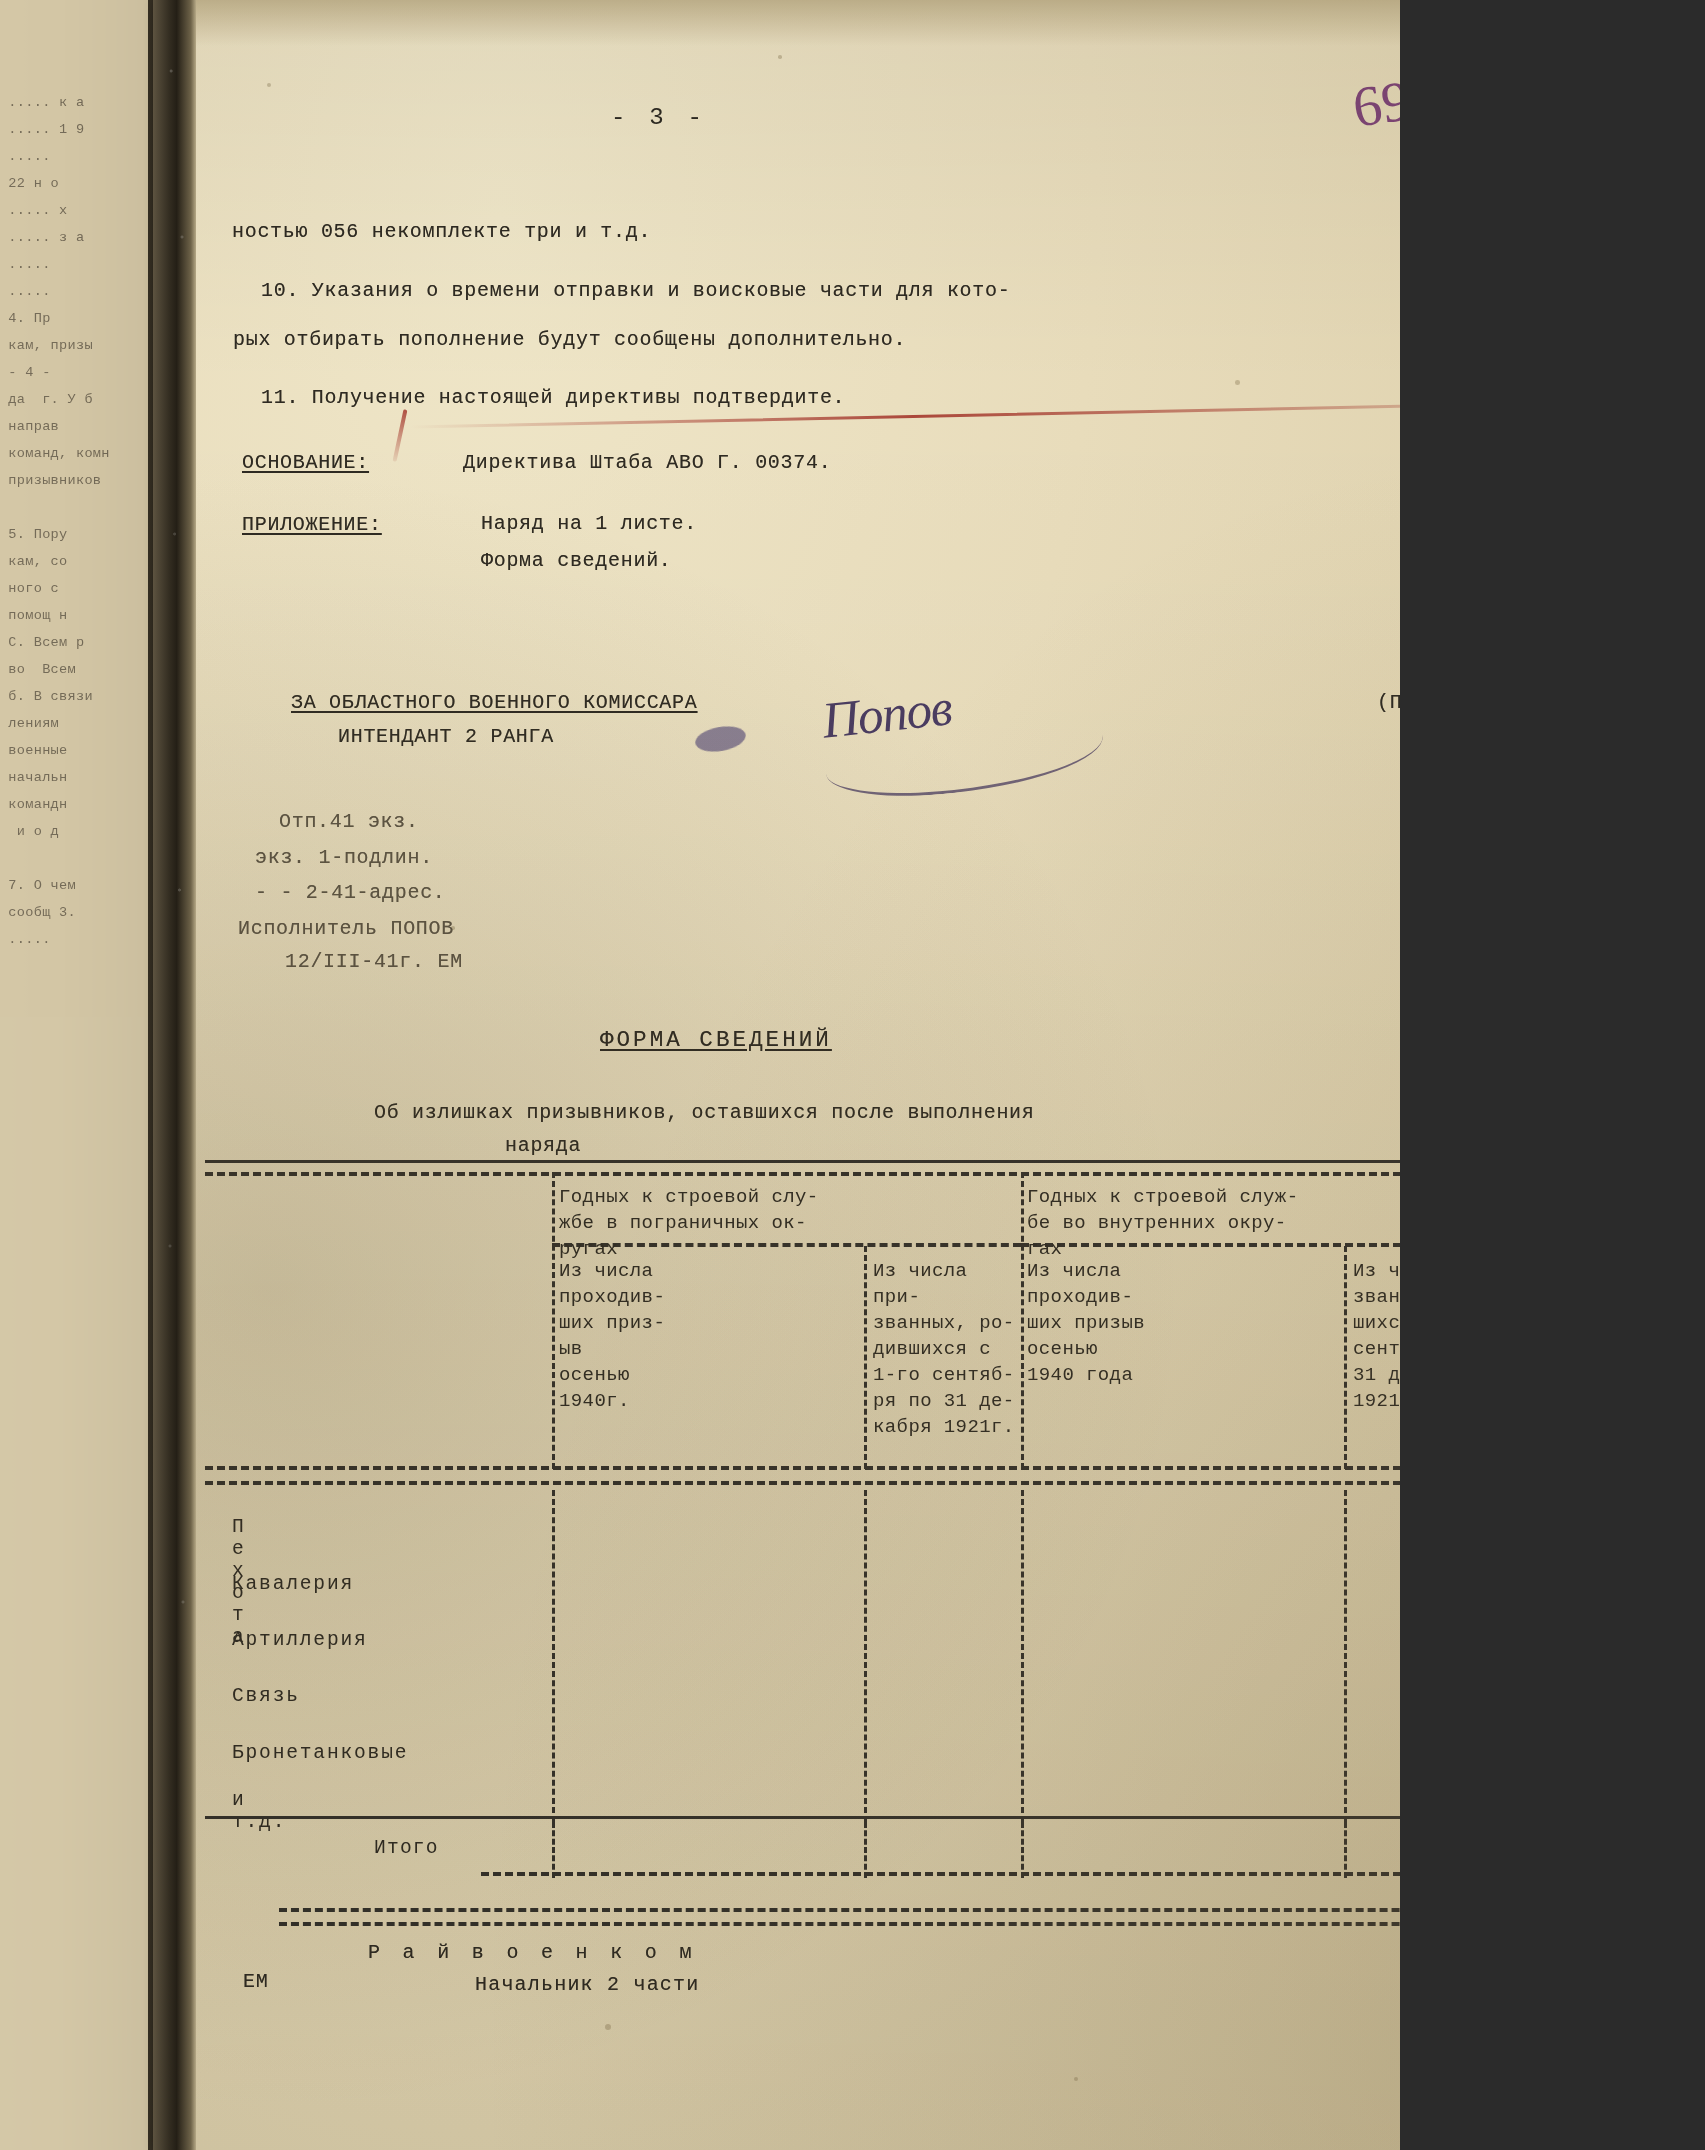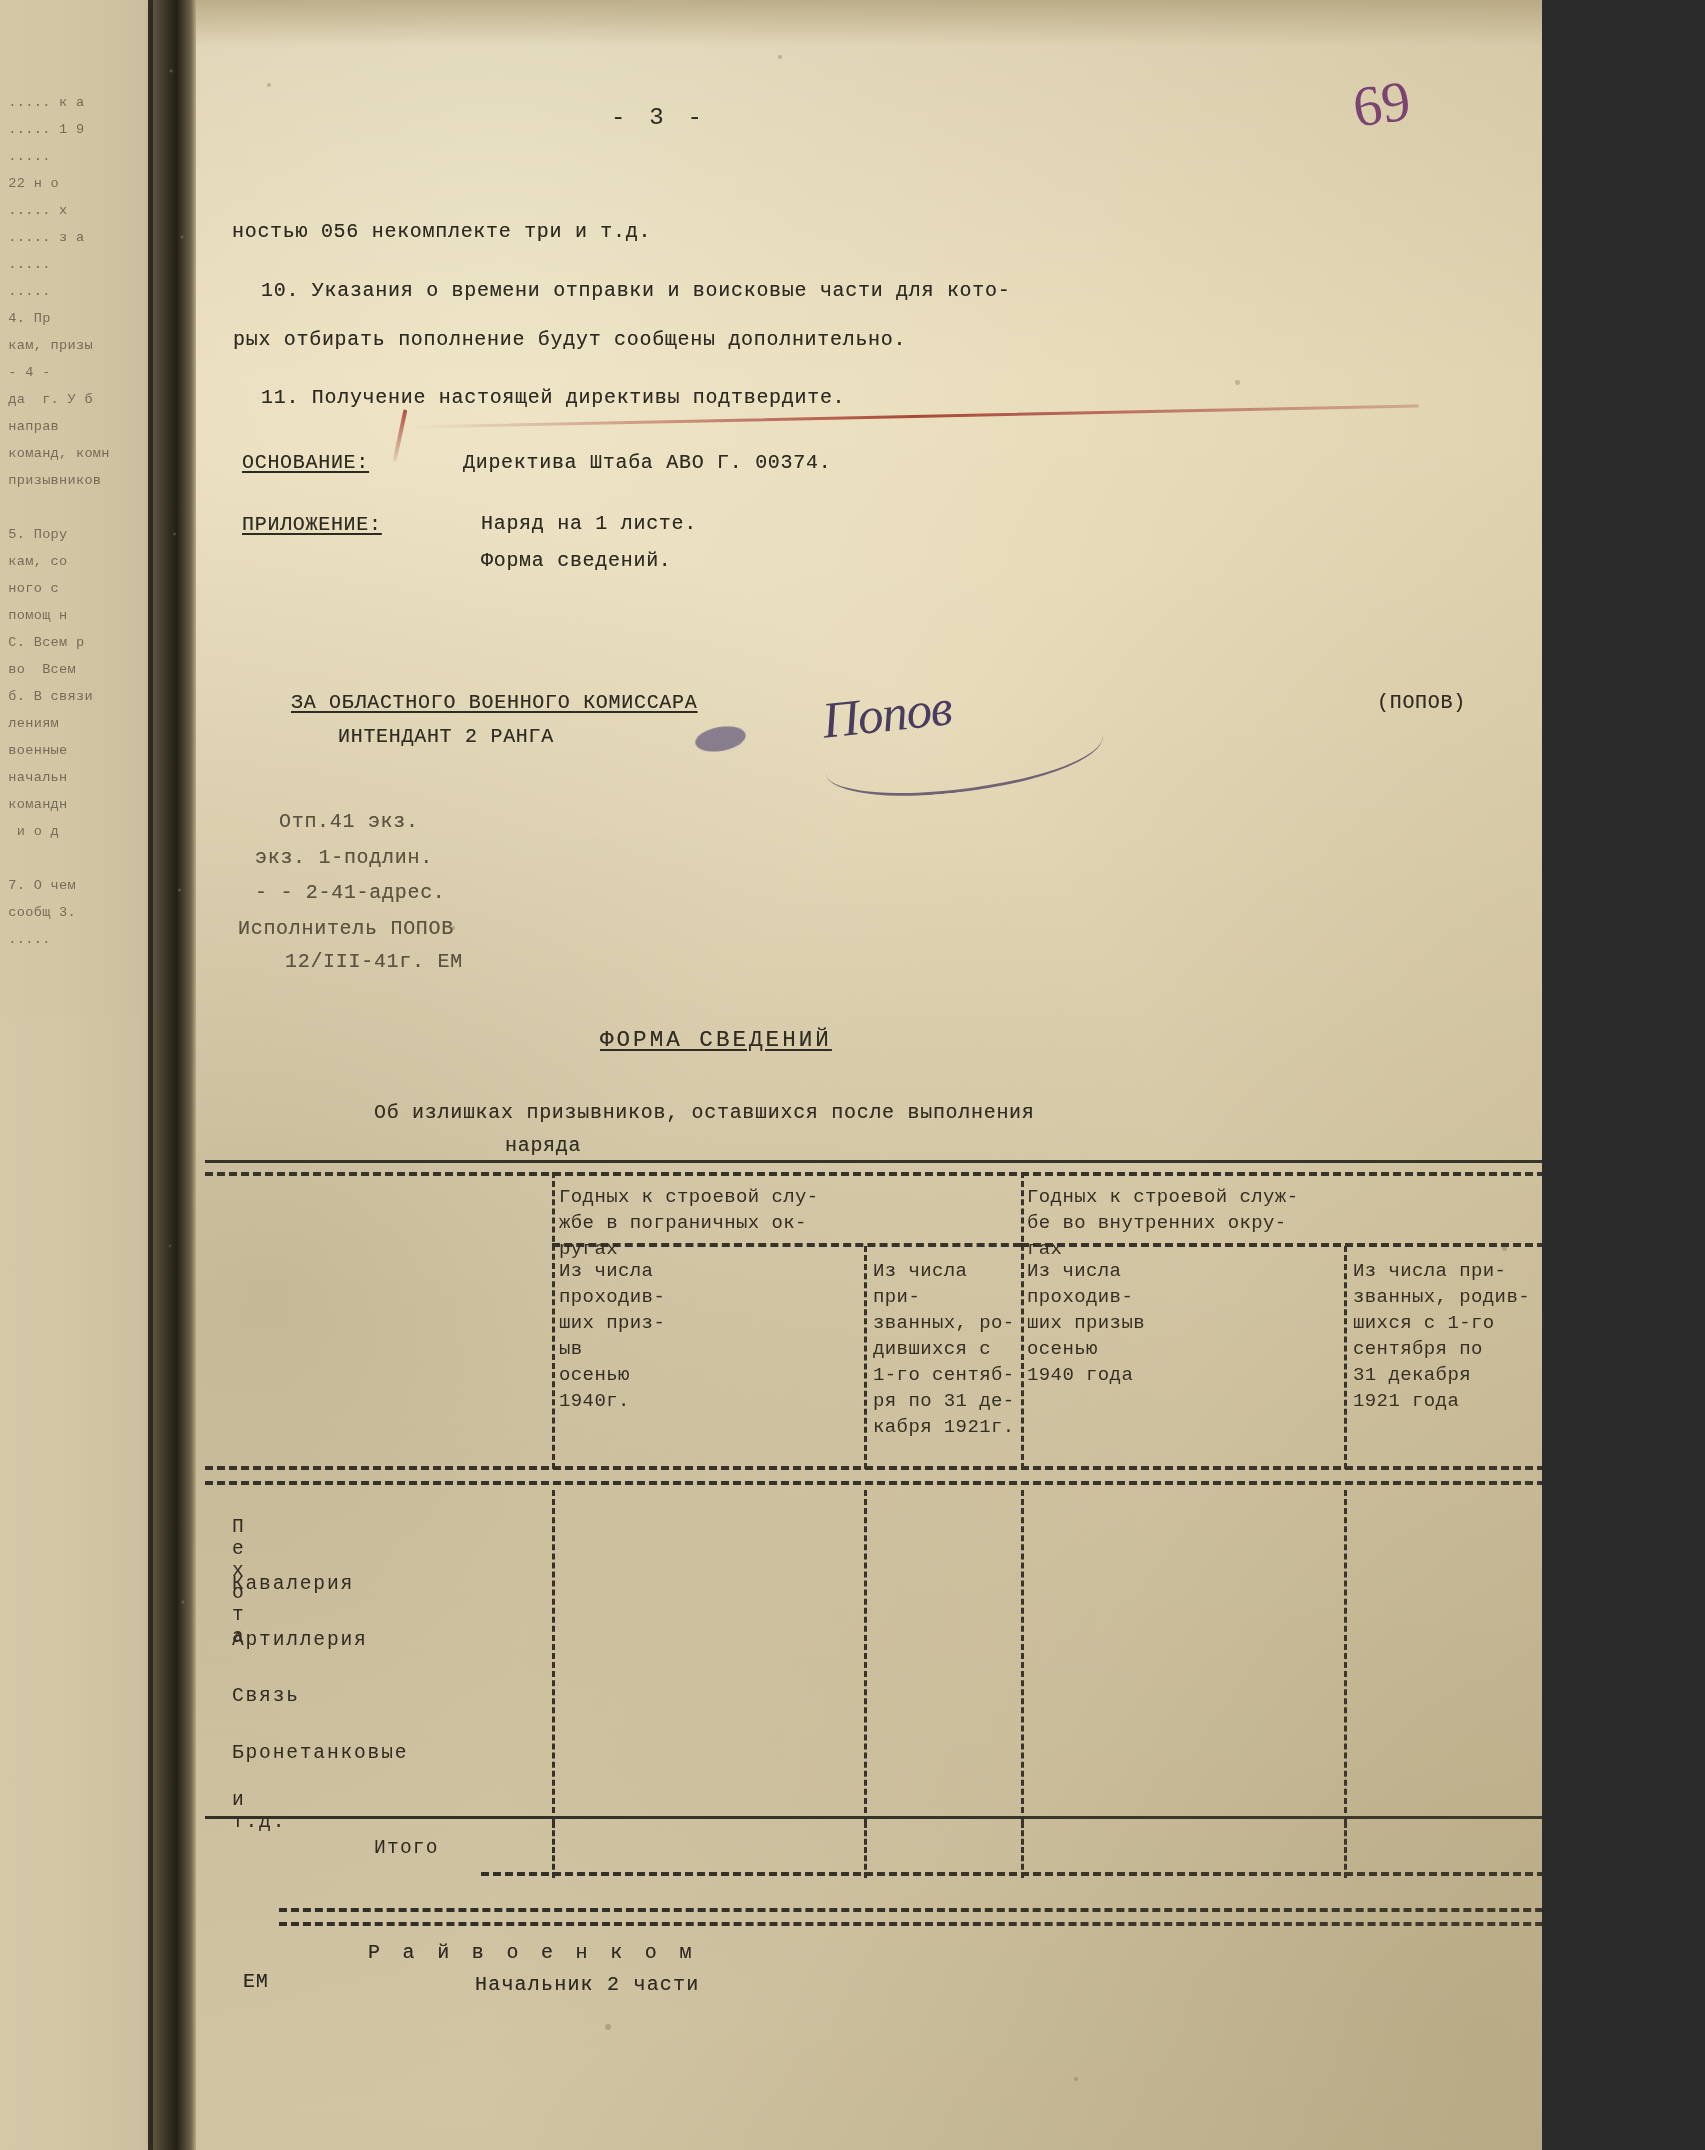--- a/index.html
+++ b/index.html
@@ -11,21 +11,21 @@
   body {
     width: 1706px;
     height: 2151px;
     overflow: hidden;
     font-family: "Liberation Mono", "DejaVu Sans Mono", monospace;
   }
 
   
   .scan {
     position: relative;
-    width: 1542px;
+    width: 1400px;
     height: 2151px;
     background: #ded3b4;
     overflow: hidden;
   }
 
   
   .gutter {
     position: absolute;
     left: 0; top: 0;
     width: 178px; height: 100%;

